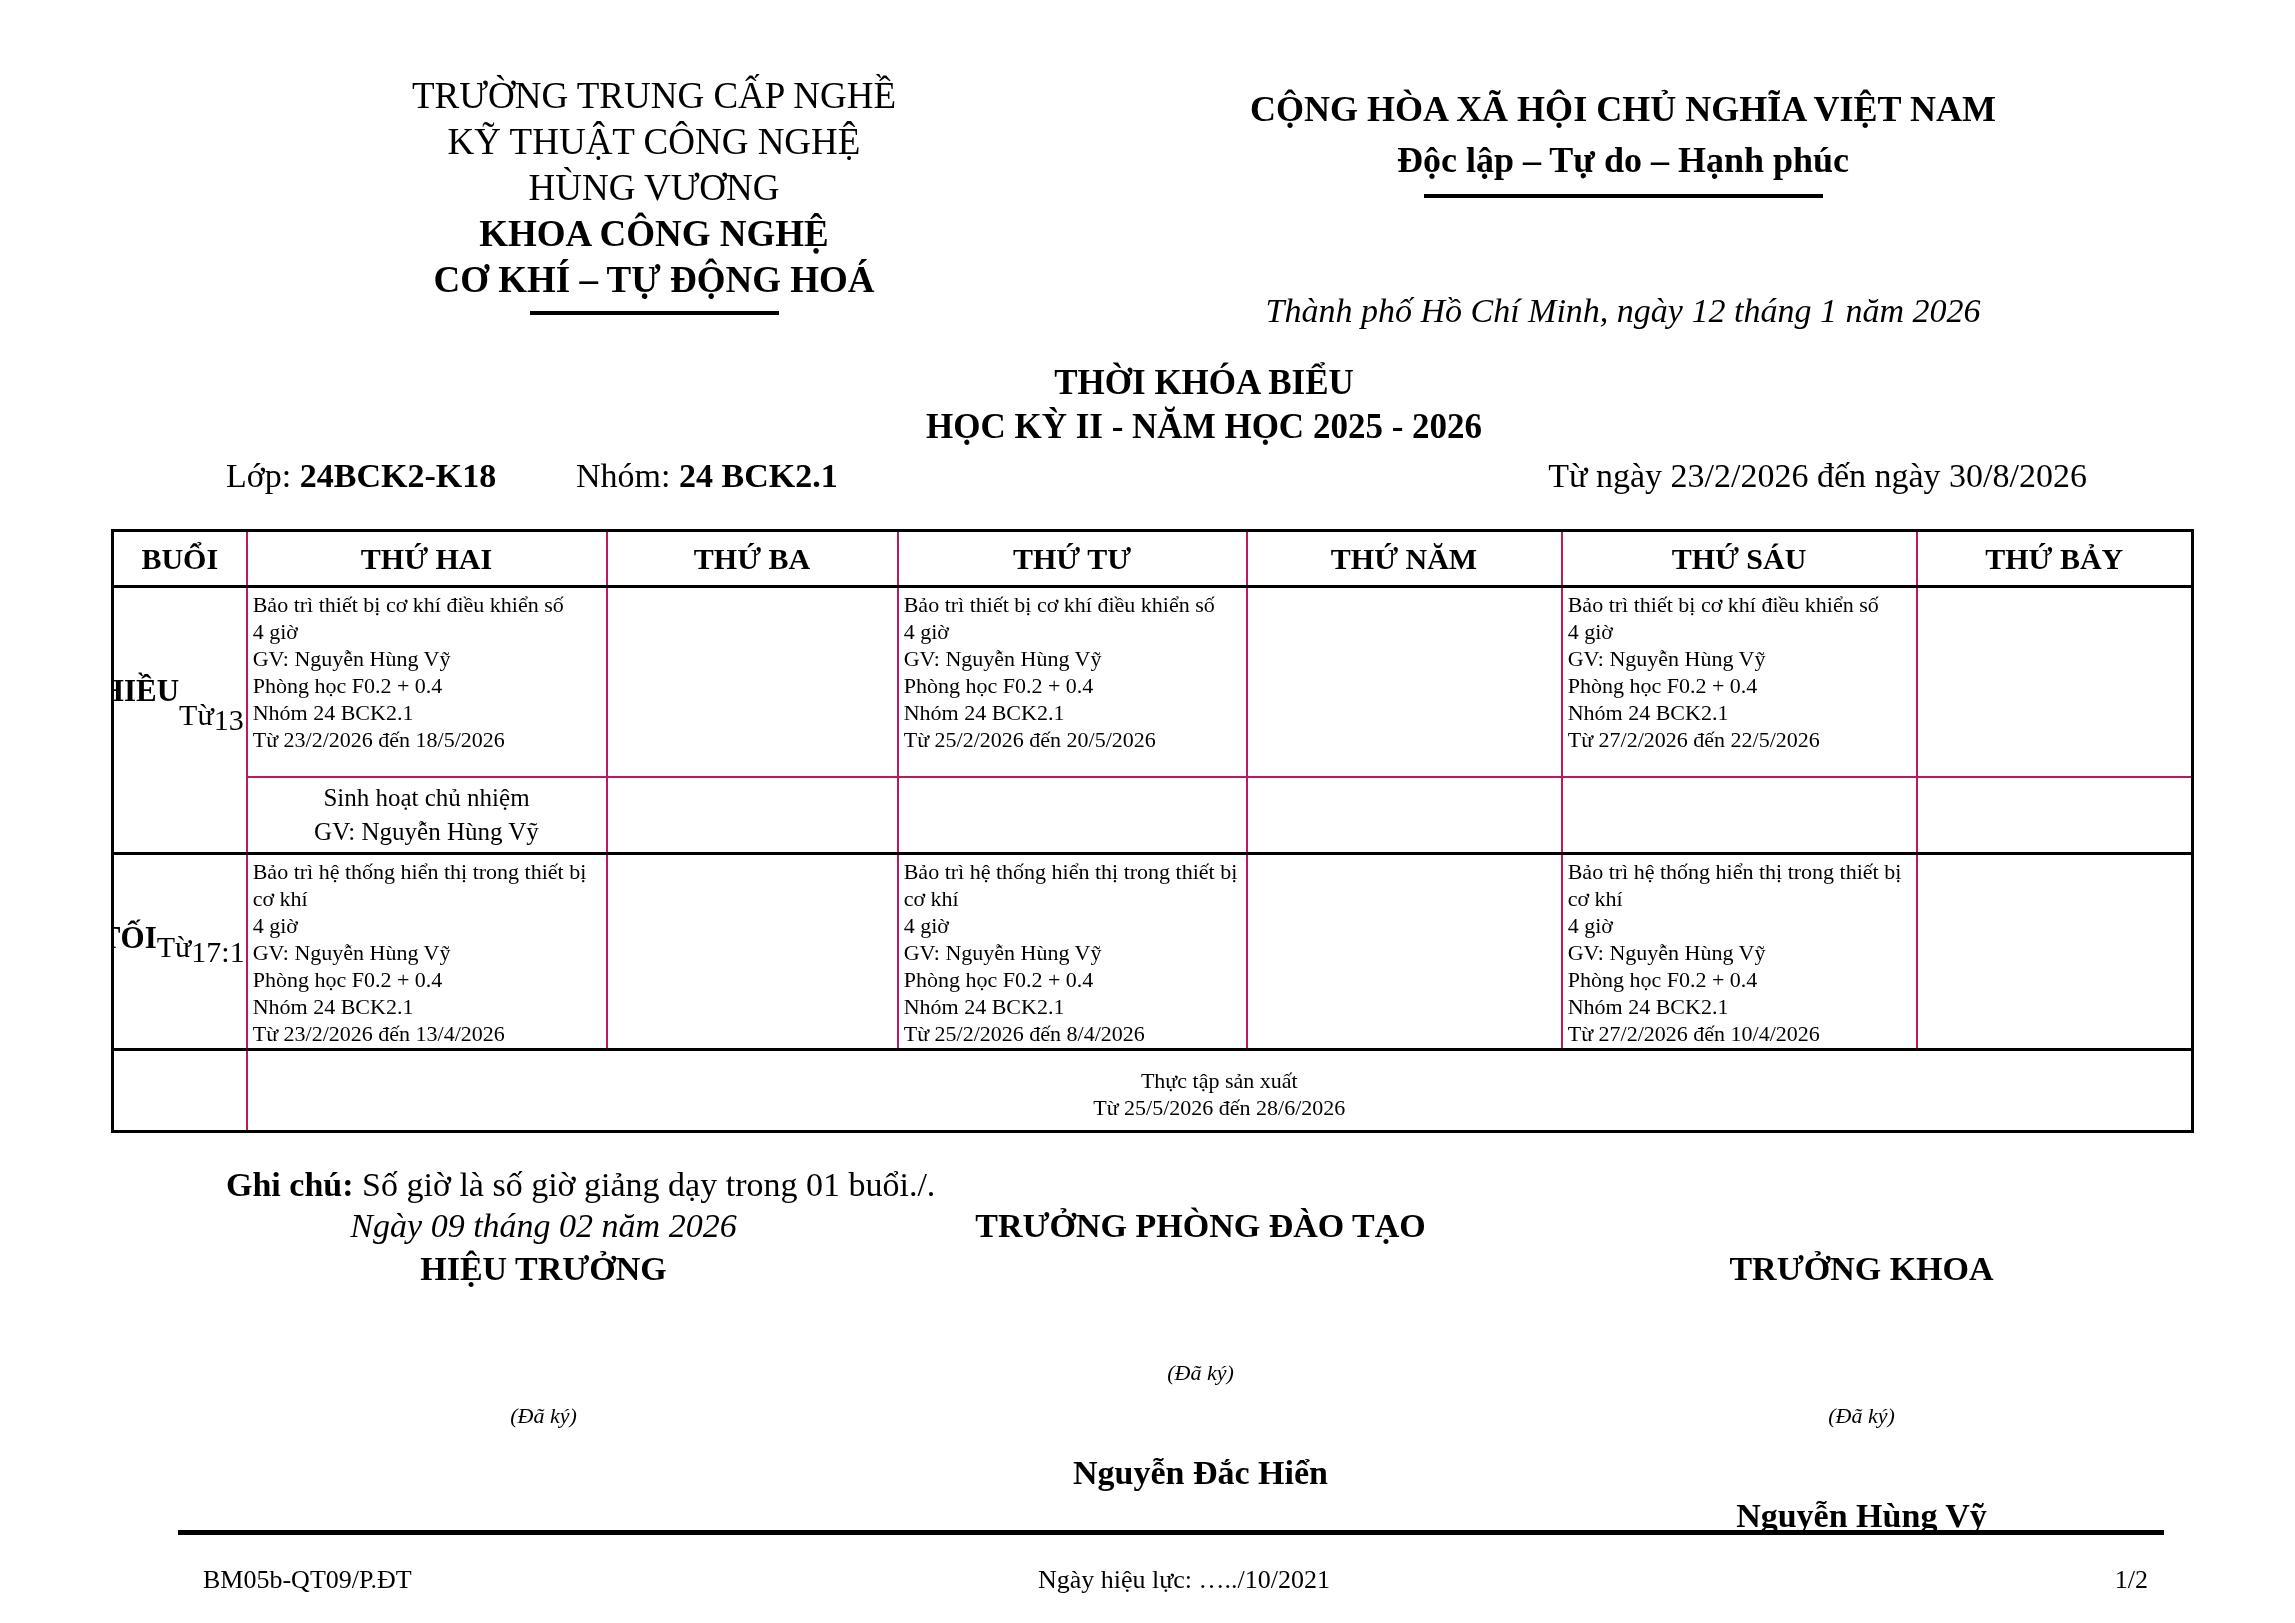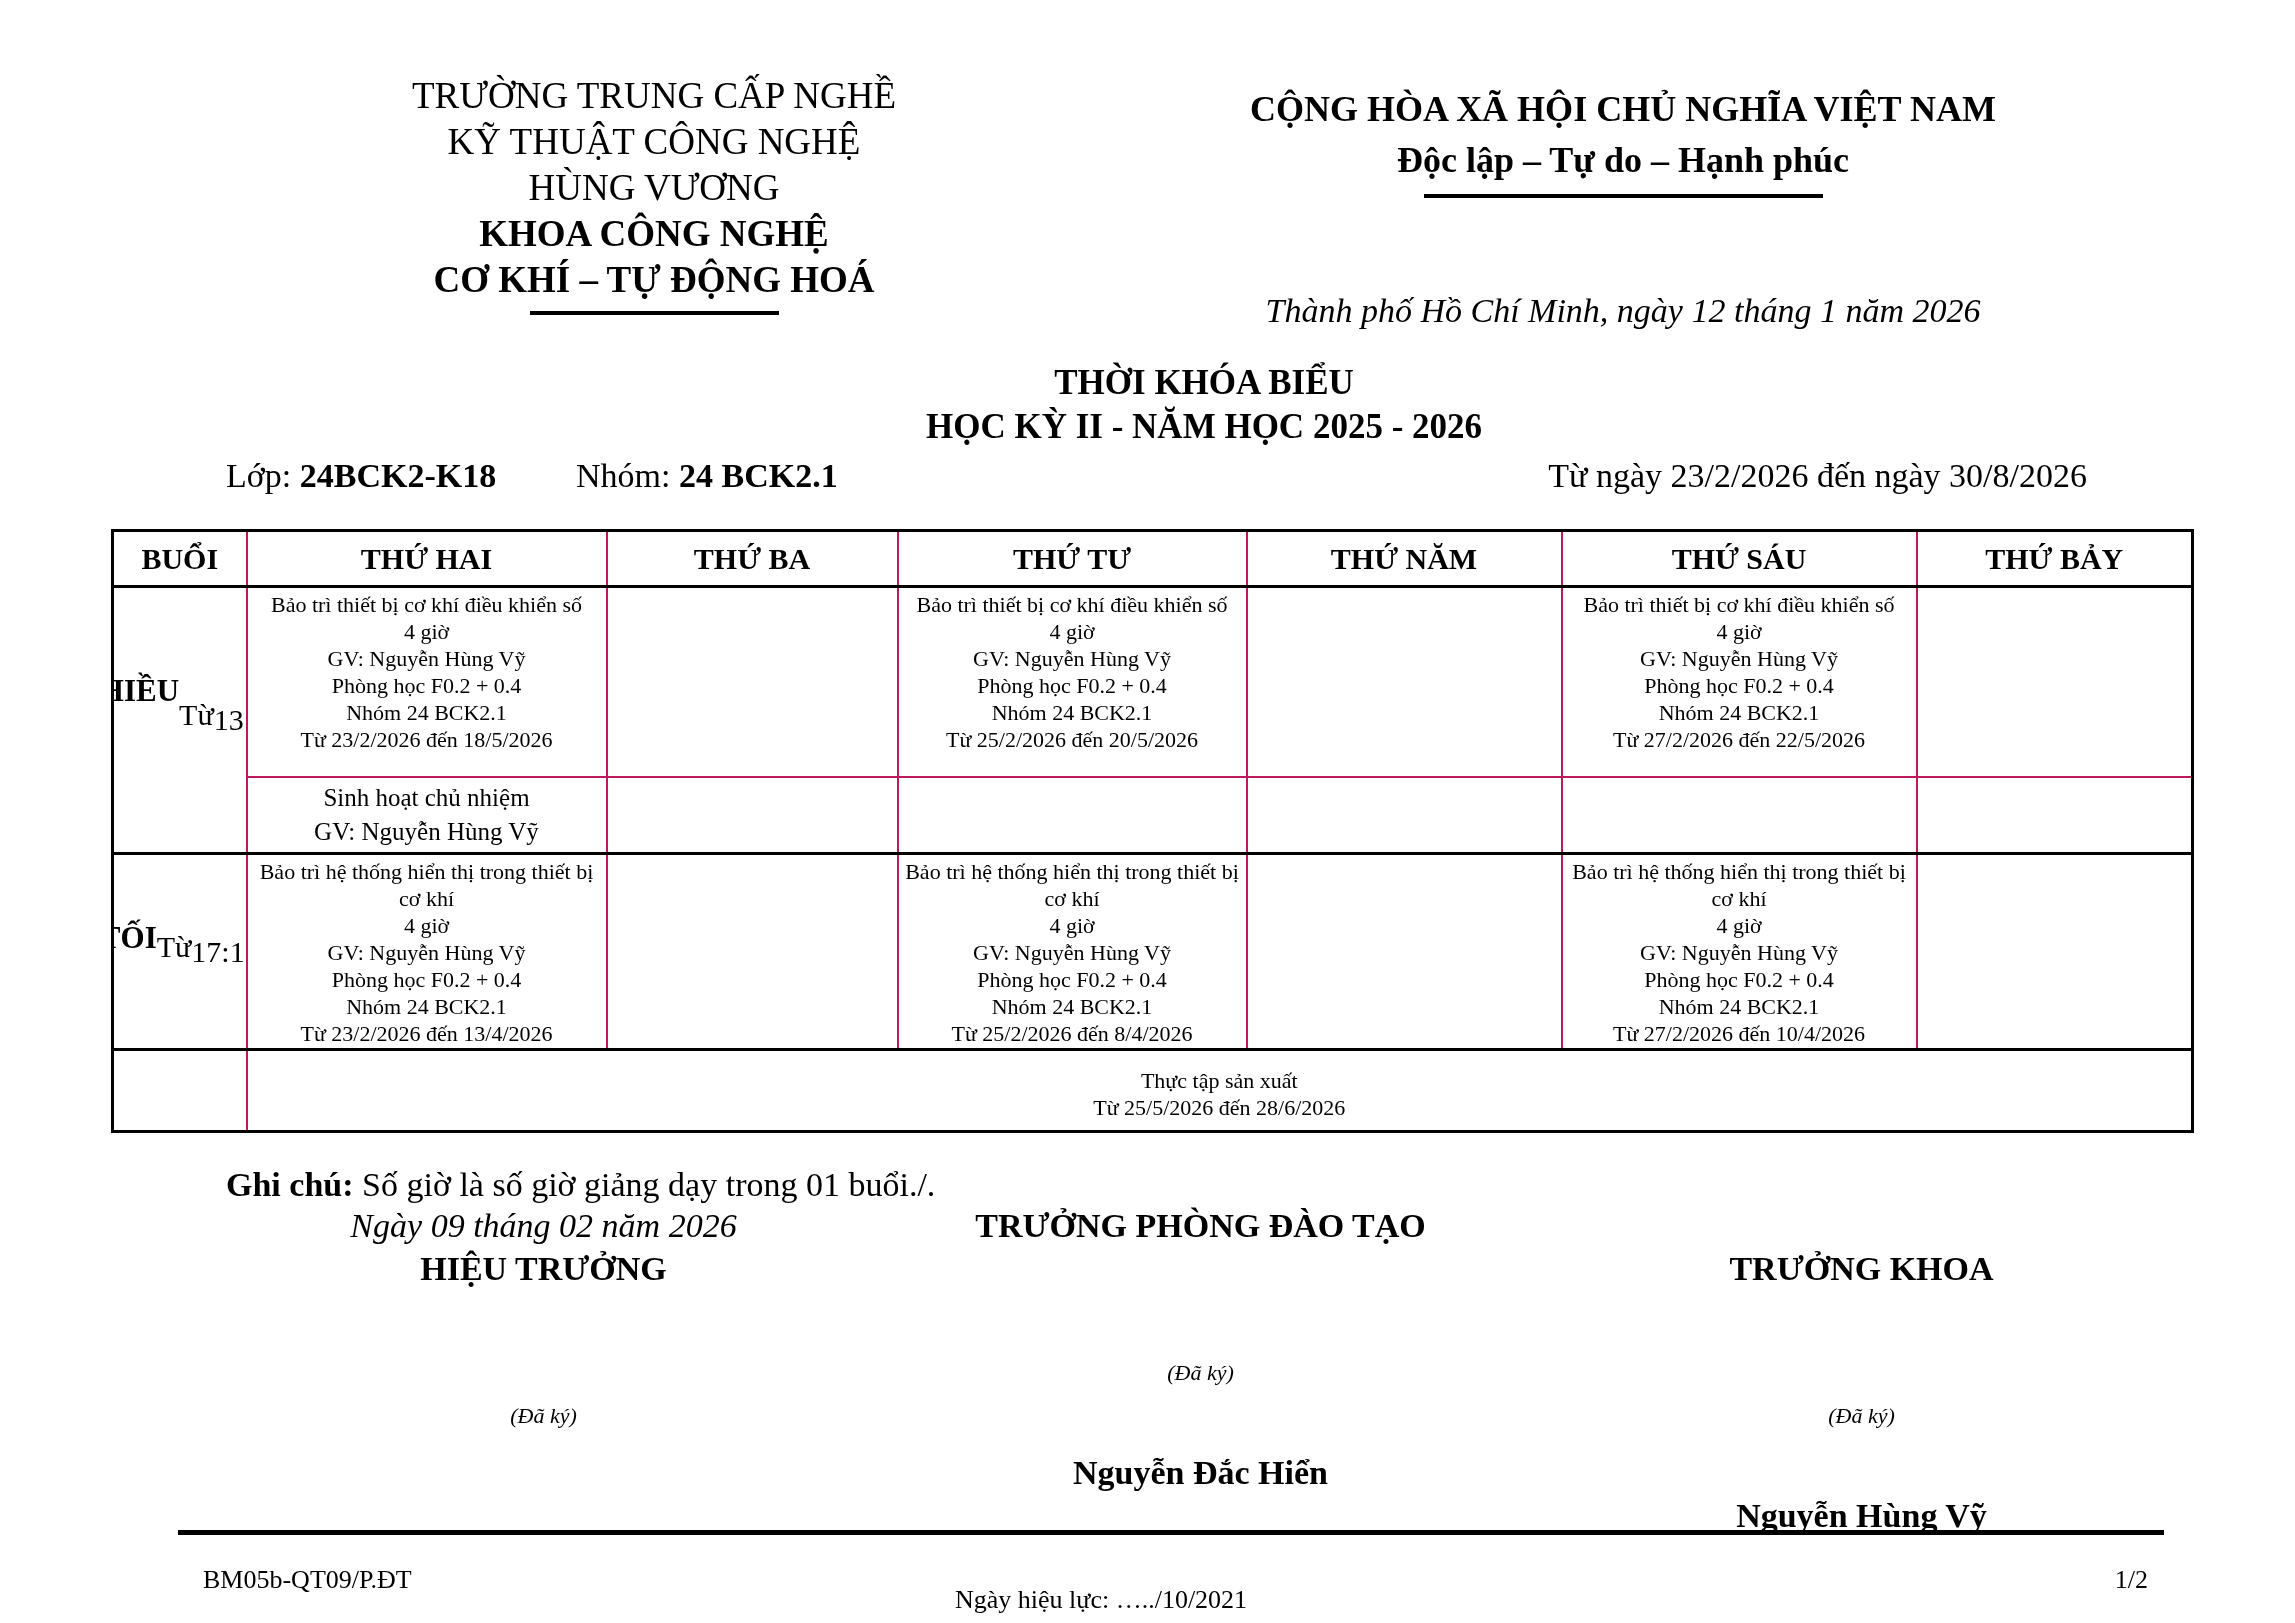--- a/index.html
+++ b/index.html
@@ -38,21 +38,21 @@
   tr.head-row{height:56px;}
   tr.head-row th{border-bottom:3.9px solid #000;}
   tr.row-chieu-main{height:190px;}
   tr.row-chieu-sub{height:77px;}
   tr.row-chieu-sub td{border-bottom:3.9px solid #000;}
   tr.row-toi{height:196px;}
   tr.row-toi td{border-bottom:3.9px solid #000;}
   tr.row-intern{height:82px;}
 
   .multiline{white-space:pre-line;}
-  td.cls{font-size:22px;line-height:27px;text-align:center;padding:2.6px 5.2px 0;}
+  td.cls{font-size:22px;line-height:27px;padding:2.6px 5.2px 0;}
   td.homeroom{font-size:25px;line-height:34px;text-align:center;vertical-align:middle;}
   td.intern{font-size:22px;line-height:27px;text-align:center;vertical-align:middle;padding-top:6.5px;}
 
   td.buoi-cell{vertical-align:middle;text-align:center;border-bottom:3.9px solid #000;}
   .buoi-inner{display:flex;align-items:center;justify-content:center;}
   .buoi-name{font-weight:bold;font-size:31px;}
   .gap-big{margin-bottom:58px;}
   .gap-small{margin-bottom:27.5px;}
   .buoi-from{font-size:30px;margin-bottom:9.2px;}
   .buoi-time{font-size:30px;}
@@ -66,21 +66,21 @@
   #sig2{left:775px;}
   #sig3{left:1436px;}
   .sig-date{font-size:34px;font-style:italic;height:43px;}
   .sig-title{font-size:34px;font-weight:bold;height:43px;}
   .sig-signed{margin-top:110px;height:60px;font-size:22px;font-style:italic;}
   .sig-name{margin-top:34px;font-size:34px;font-weight:bold;}
 
   
   #footer-rule{left:178px;top:1530px;width:1986px;height:5.2px;background:#000;}
   #footer-left{left:203px;top:1565px;font-size:26px;}
-  #footer-center{left:955px;top:1565px;width:458px;text-align:left;font-size:26px;margin-top:20px;}
+  #footer-center{left:955px;top:1565px;width:458px;text-align:center;font-size:26px;}
   #footer-right{right:147px;top:1565px;font-size:26px;}
 </style>
 </head>
 <body>
 
 <div class="abs center" id="school-block">
   <div>TRƯỜNG TRUNG CẤP NGHỀ</div>
   <div>KỸ THUẬT CÔNG NGHỆ</div>
   <div>HÙNG VƯƠNG</div>
   <div class="bold">KHOA CÔNG NGHỆ</div>

